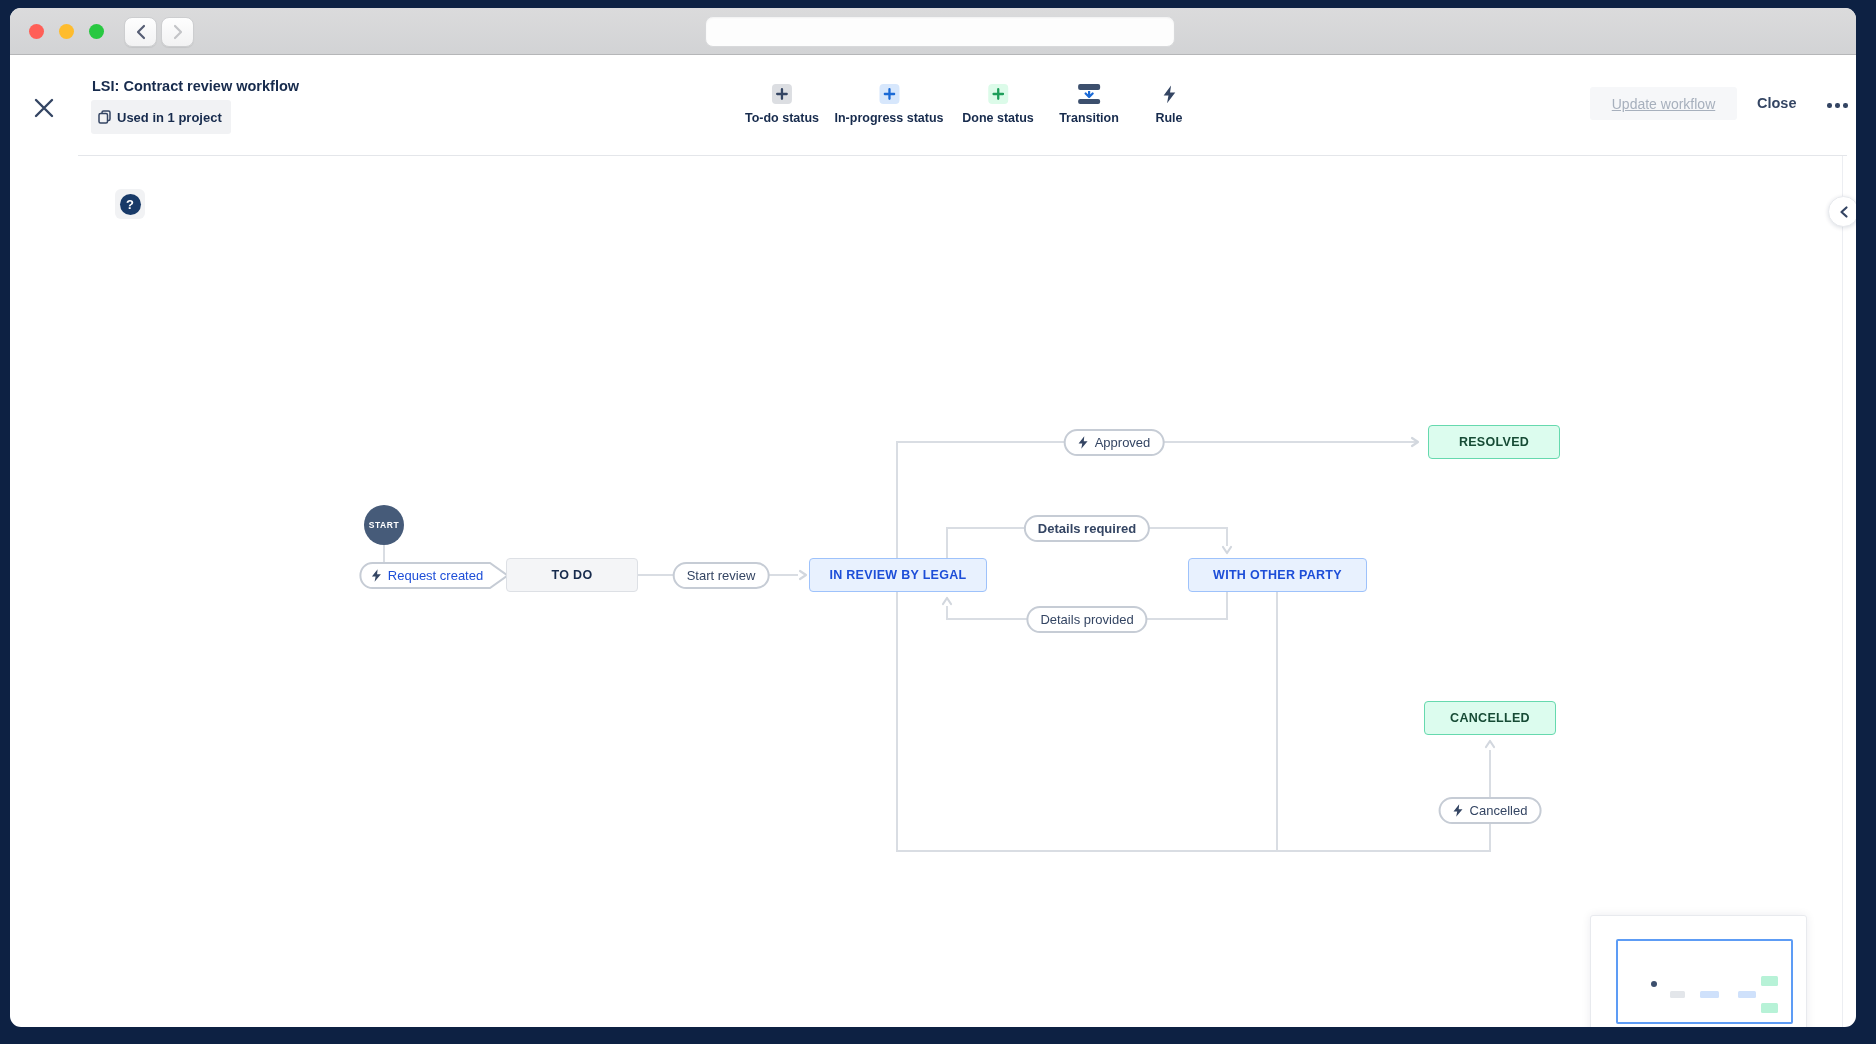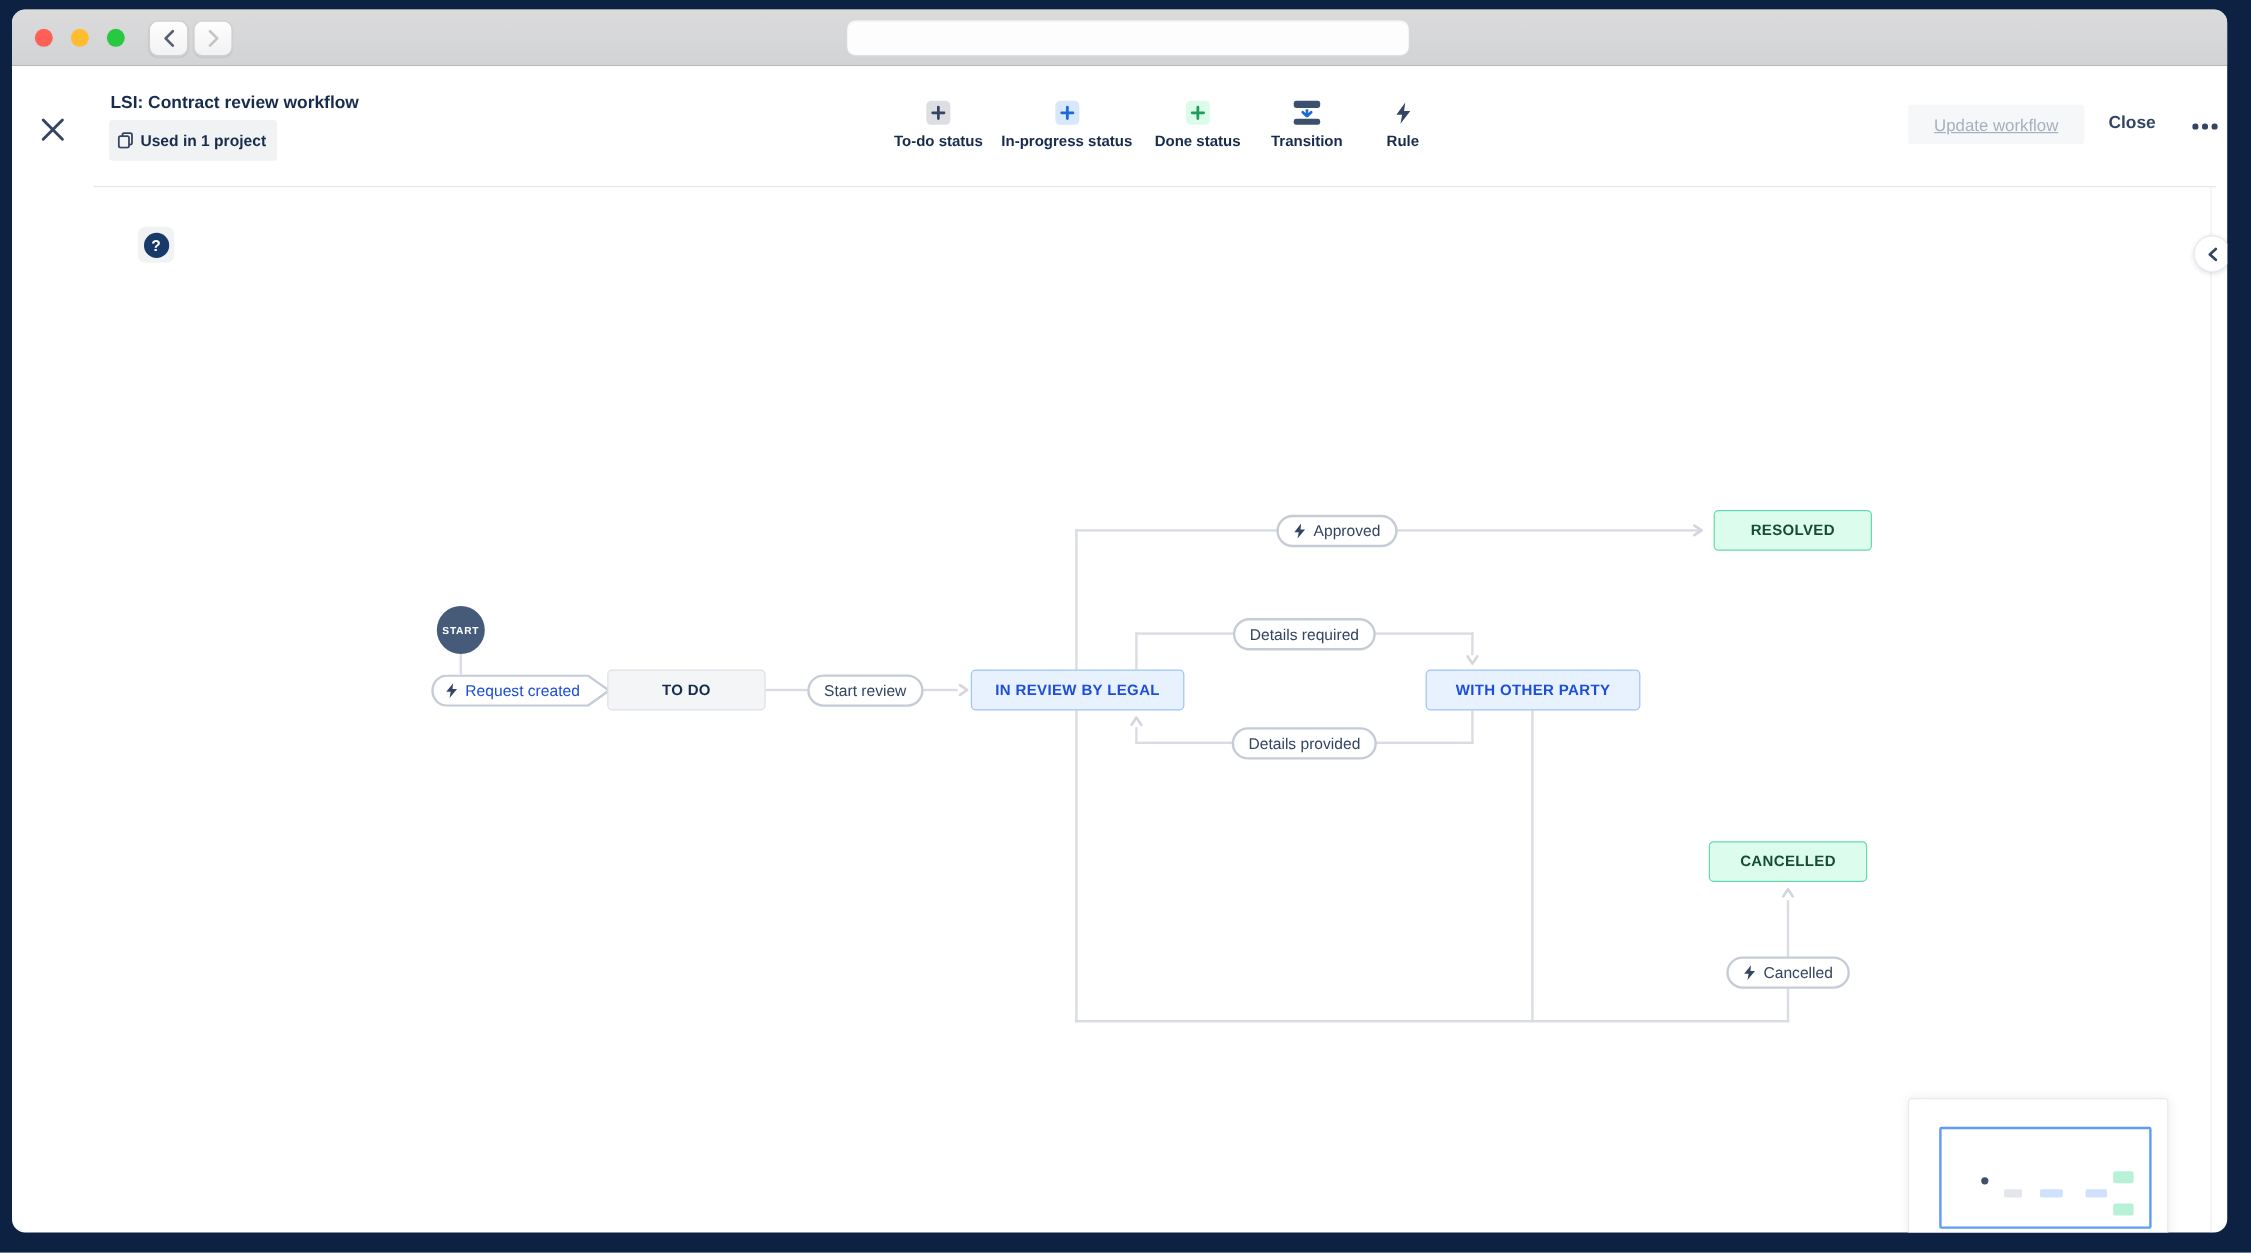--- a/index.html
+++ b/index.html
@@ -245,21 +245,21 @@
 
     <div class="status cat-prog" style="left:799px; top:550px; width:178px;">IN REVIEW BY LEGAL</div>
 
     <div class="pill" style="left:1104px; top:421px;">
       <svg width="11" height="13" viewBox="0 0 11 13">
         <path d="M6.6 0.3 L0.9 7.5 H4.6 L3.6 12.7 L9.9 5.2 H6.1 Z" fill="#344563"></path>
         </svg>
       <span>Approved</span>
     </div>
 
-    <div class="pill" style="left:1077px; top:507px;">
+    <div class="pill" style="left:1077px; top:507px;font-weight:bold;">
       <span>Details required</span>
     </div>
 
     <div class="status cat-prog" style="left:1178px; top:550px; width:179px;">WITH OTHER PARTY</div>
 
     <div class="pill" style="left:1077px; top:598px;">
       <span>Details provided</span>
     </div>
 
     <div class="status cat-done" style="left:1418px; top:417px; width:132px;">RESOLVED</div>

